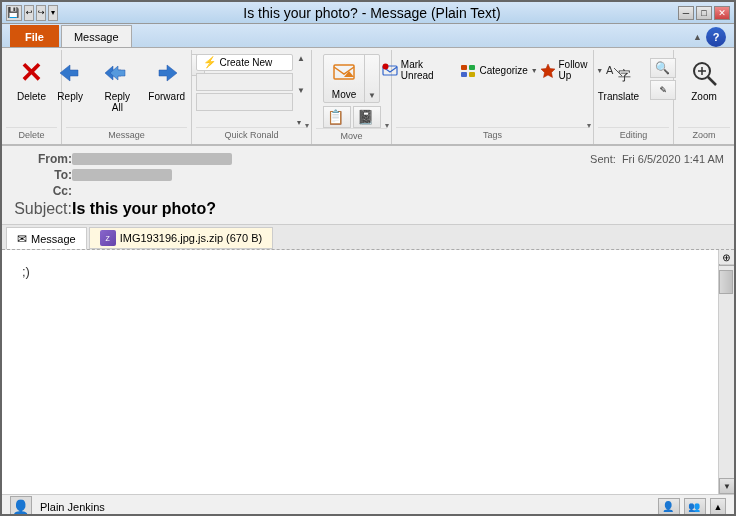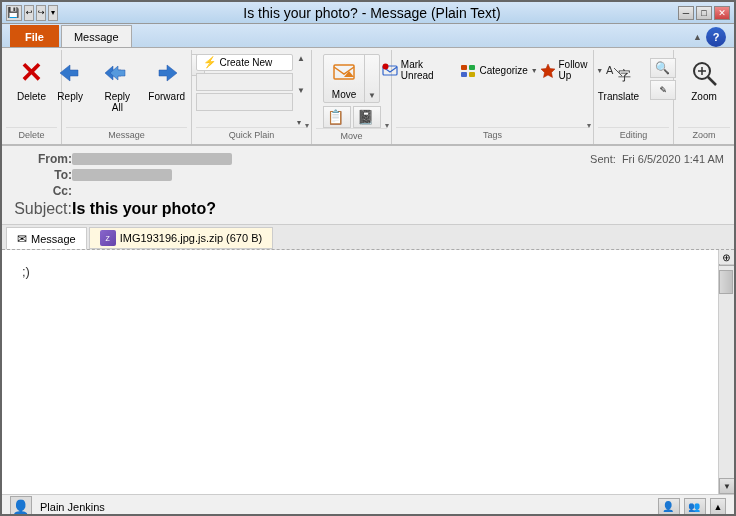--- a/index.html
+++ b/index.html
@@ -452,21 +452,21 @@
         </div>
         <div style="height:18px;background:#eee;border:1px solid #ccc;font-size:9px;display:flex;align-items:center;padding:0 4px;color:#888;">&nbsp;</div>
         <div style="height:18px;background:#eee;border:1px solid #ccc;font-size:9px;">&nbsp;</div>
       </div>
       <div style="display:flex;flex-direction:column;justify-content:space-between;padding:0 2px;">
         <div style="font-size:8px;cursor:pointer;color:#555;">▲</div>
         <div style="font-size:8px;cursor:pointer;color:#555;">▼</div>
         <div style="font-size:8px;cursor:pointer;color:#555;">▾</div>
       </div>
     </div>
-    <div class="ribbon-group-label">Quick Plain</div>
+    <div class="ribbon-group-label">Quick Ronald</div>
     <div class="ribbon-group-arrow">▾</div>
   </div>
 
   <div class="ribbon-group" style="min-width:80px;">
     <div class="ribbon-group-content">
       <div style="display:flex;flex-direction:column;align-items:center;">
         <div style="display:flex;border:1px solid #ccc;background:linear-gradient(to bottom,#f8f8f8,#e8e8e8);cursor:pointer;border-radius:2px;overflow:hidden;">
           <div style="padding:2px 6px;display:flex;flex-direction:column;align-items:center;">
             <div>
               <svg width="28" height="28" viewBox="0 0 28 28">

